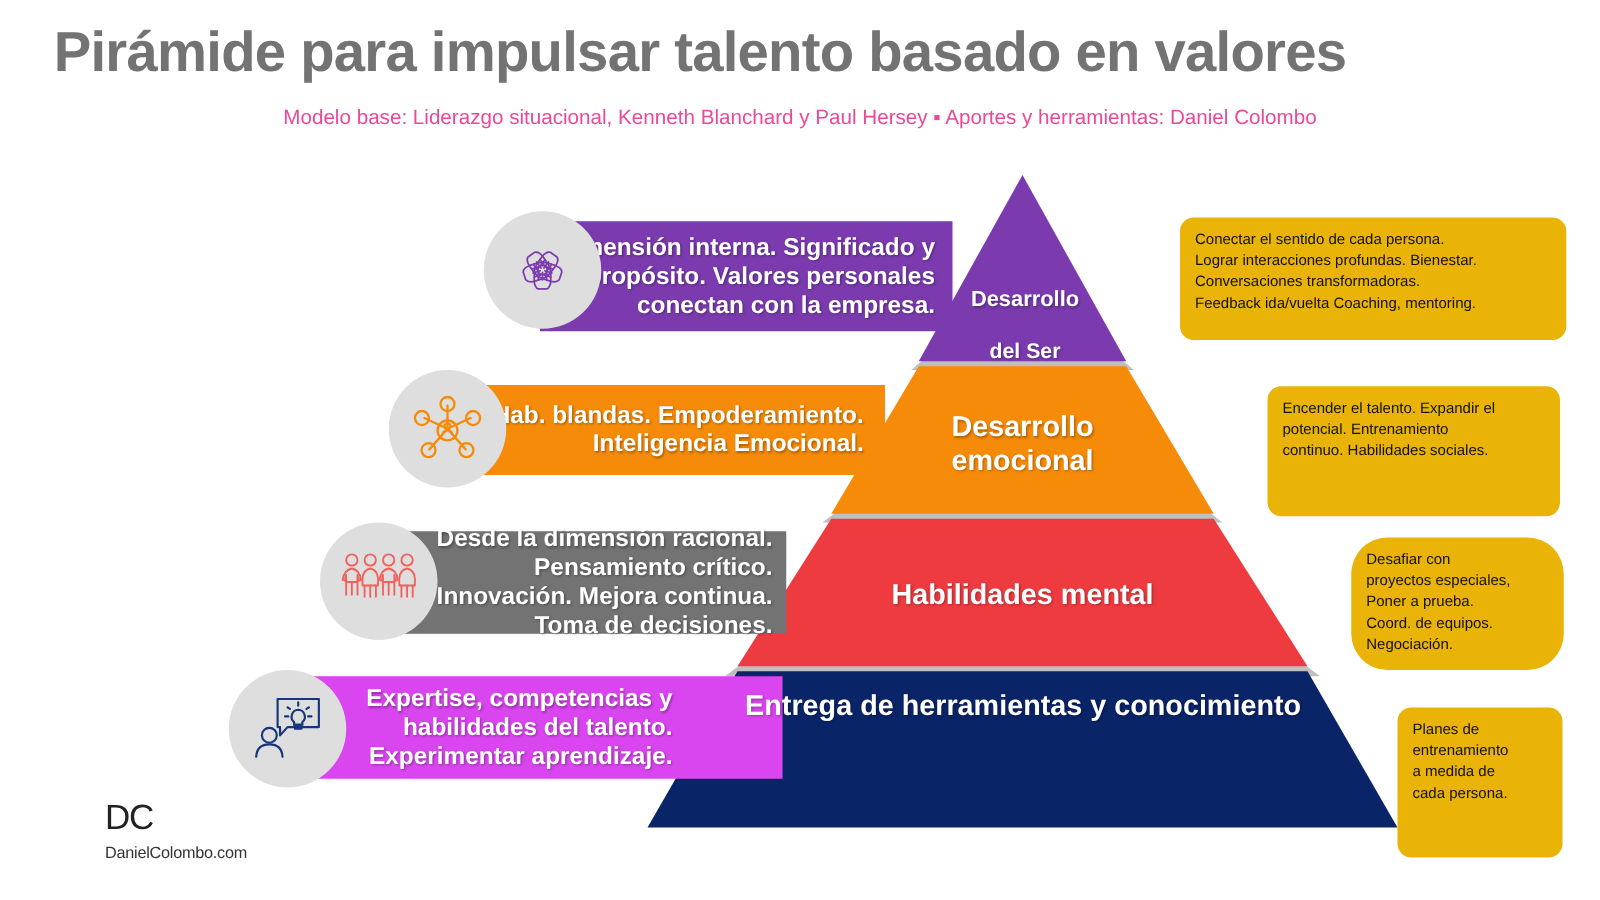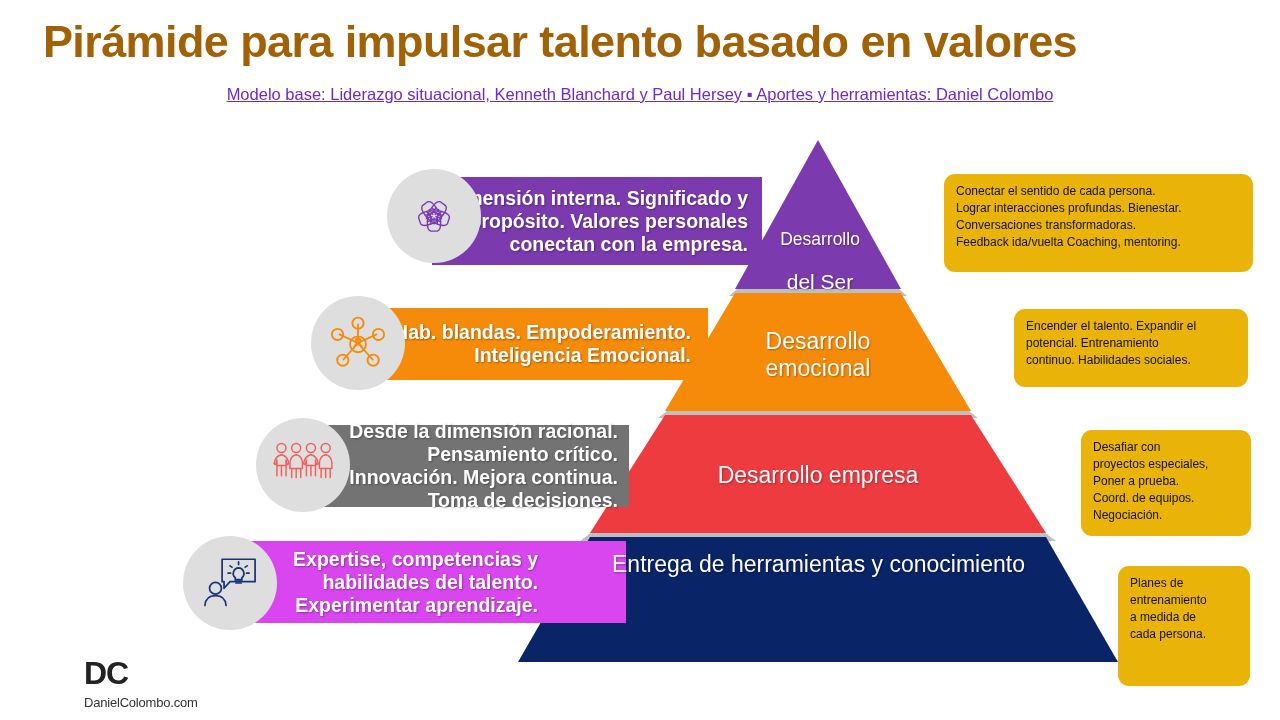--- a/index.html
+++ b/index.html
@@ -22,33 +22,32 @@
   
   #title {
     position: absolute;
     left: 0;
     top: 16px;
     width: 1120px;
     text-align: center;
     font-size: 45px;
     font-weight: bold;
     letter-spacing: -0.6px;
-    color: #a16207;
+    color: #737373;
     white-space: nowrap;
   }
   #subtitle {
     position: absolute;
     left: 0;
     top: 85px;
     width: 1280px;
     text-align: center;
     font-size: 16.5px;
-    color: #6d28d9;
+    color: #ec4899;
     white-space: nowrap;
-    text-decoration: underline;
   }
 
   
   #pyramid-layer {
     position: absolute;
     left: 0;
     top: 0;
     width: 1280px;
     height: 720px;
   }
@@ -104,31 +103,31 @@
   }
   #icon-ser      { left: 387px; top: 169px; width: 94px; height: 94px; }
   #icon-emocional{ left: 311px; top: 296px; width: 94px; height: 94px; }
   #icon-mental   { left: 256px; top: 418px; width: 94px; height: 94px; }
   #icon-entrega  { left: 183px; top: 536px; width: 94px; height: 94px; }
 
   
   .tier-label {
     position: absolute;
     color: #ffffff;
-    font-weight: normal;
+    font-weight: bold;
     text-align: center;
     text-shadow: 1px 1px 2px rgba(0,0,0,0.30);
     line-height: 1.16;
     white-space: pre-line;
     pointer-events: none;
   }
   #label-ser {
     left: 745px; top: 209px; width: 150px; font-size: 17.5px;
   }
-  #label-ser .big { font-size: 21px; }
+  #label-ser .big { font-size: 17px; }
   #label-emocional {
     left: 712px; top: 328px; width: 212px; font-size: 23px;
   }
   #label-mental {
     left: 668px; top: 462px; width: 300px; font-size: 23px;
   }
   #label-entrega {
     left: 555px; top: 551px; width: 527px; font-size: 23px;
   }
 
@@ -138,37 +137,36 @@
     box-sizing: border-box;
     background: #eab308;
     border-radius: 11px;
     color: #111111;
     font-size: 12px;
     line-height: 1.42;
     white-space: pre-line;
     padding: 9px 12px;
   }
   #callout-ser      { left: 944px; top: 174px; width: 309px; height: 98px; }
-  #callout-emocional{ left: 1014px; top: 309px; width: 234px; height: 78px; }
-  #callout-mental   { left: 1081px; top: 430px; width: 170px; height: 106px; }
+  #callout-emocional{ left: 1014px; top: 309px; width: 234px; height: 104px; }
+  #callout-mental   { left: 1081px; top: 430px; width: 170px; height: 106px; border-radius: 29px; }
   #callout-entrega  { left: 1118px; top: 566px; width: 132px; height: 120px; }
 
   
   #logo {
     position: absolute;
     left: 84px;
     top: 640px;
   }
   #logo-mark {
-    font-size: 32px;
-    font-weight: bold;
+    font-size: 28px;
+    font-weight: normal;
     color: #222222;
     letter-spacing: -1px;
     line-height: 1;
-    margin-top: 17px;
   }
   #logo-site {
     margin-top: 6px;
     font-size: 13px;
     font-weight: normal;
     color: #333333;
     letter-spacing: -0.2px;
   }
 </style>
 </head>
@@ -305,21 +303,21 @@
       <path d="M12 84 q1 -15 16 -15 q15 0 16 15"></path>
     </svg>
   </div>
 
   <div class="tier-label" id="label-ser">
     <span>Desarrollo</span><br>
     <span class="big">del Ser</span>
   </div>
   <div class="tier-label" id="label-emocional">Desarrollo
 emocional</div>
-  <div class="tier-label" id="label-mental">Desarrollo  empresa</div>
+  <div class="tier-label" id="label-mental">Habilidades  mental</div>
   <div class="tier-label" id="label-entrega">Entrega de herramientas  y conocimiento</div>
 
   <div class="callout" id="callout-ser">Conectar el sentido de cada persona.
 Lograr interacciones profundas. Bienestar.
 Conversaciones transformadoras.
 Feedback ida/vuelta Coaching, mentoring.</div>
   <div class="callout" id="callout-emocional">Encender el talento. Expandir el
 potencial. Entrenamiento
 continuo. Habilidades sociales.</div>
   <div class="callout" id="callout-mental">Desafiar con

